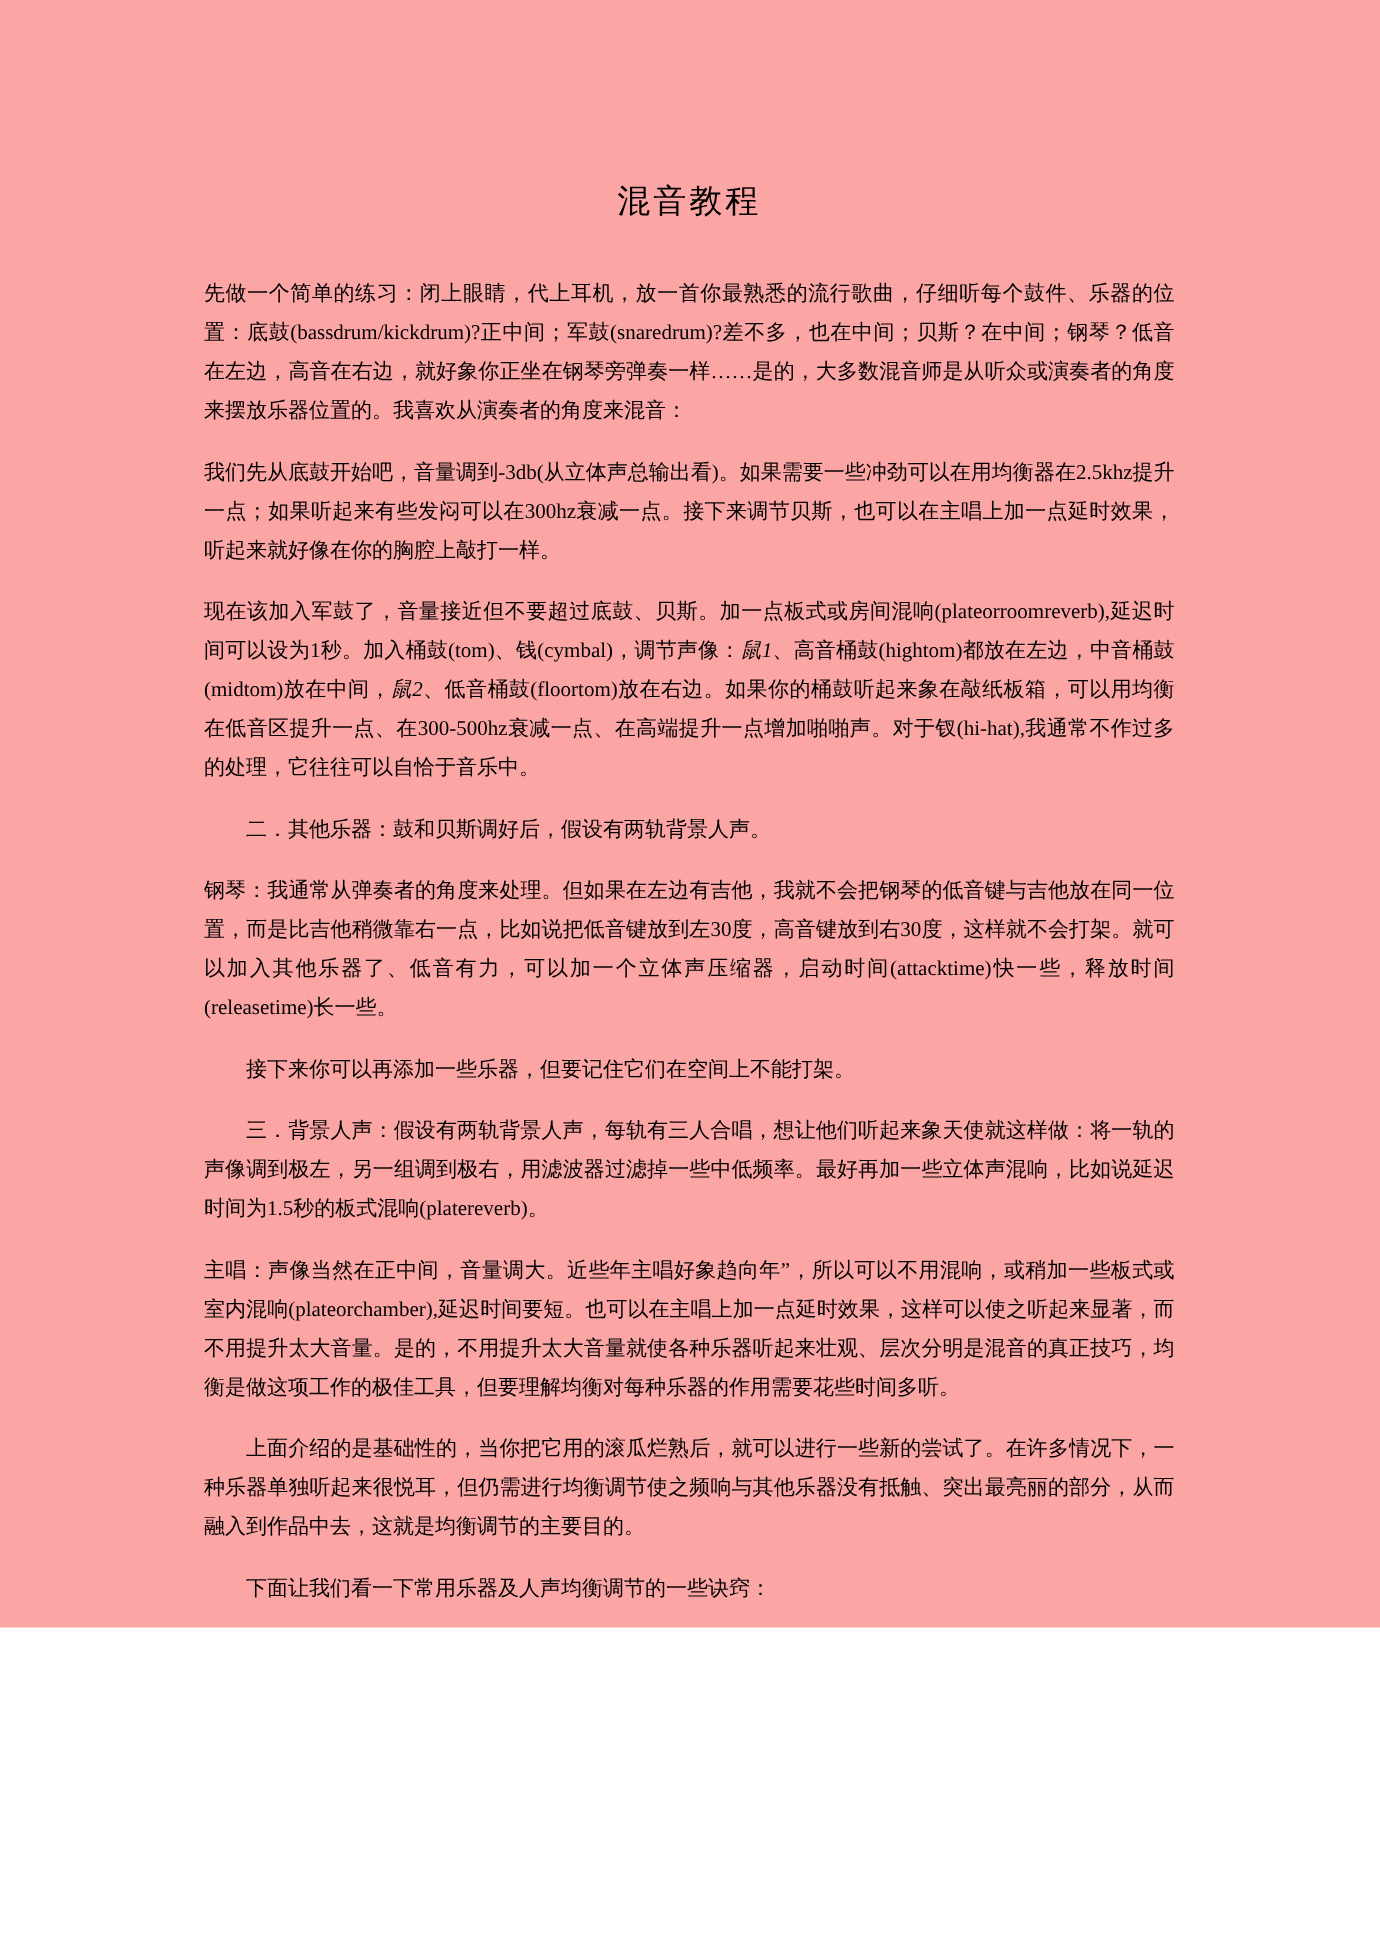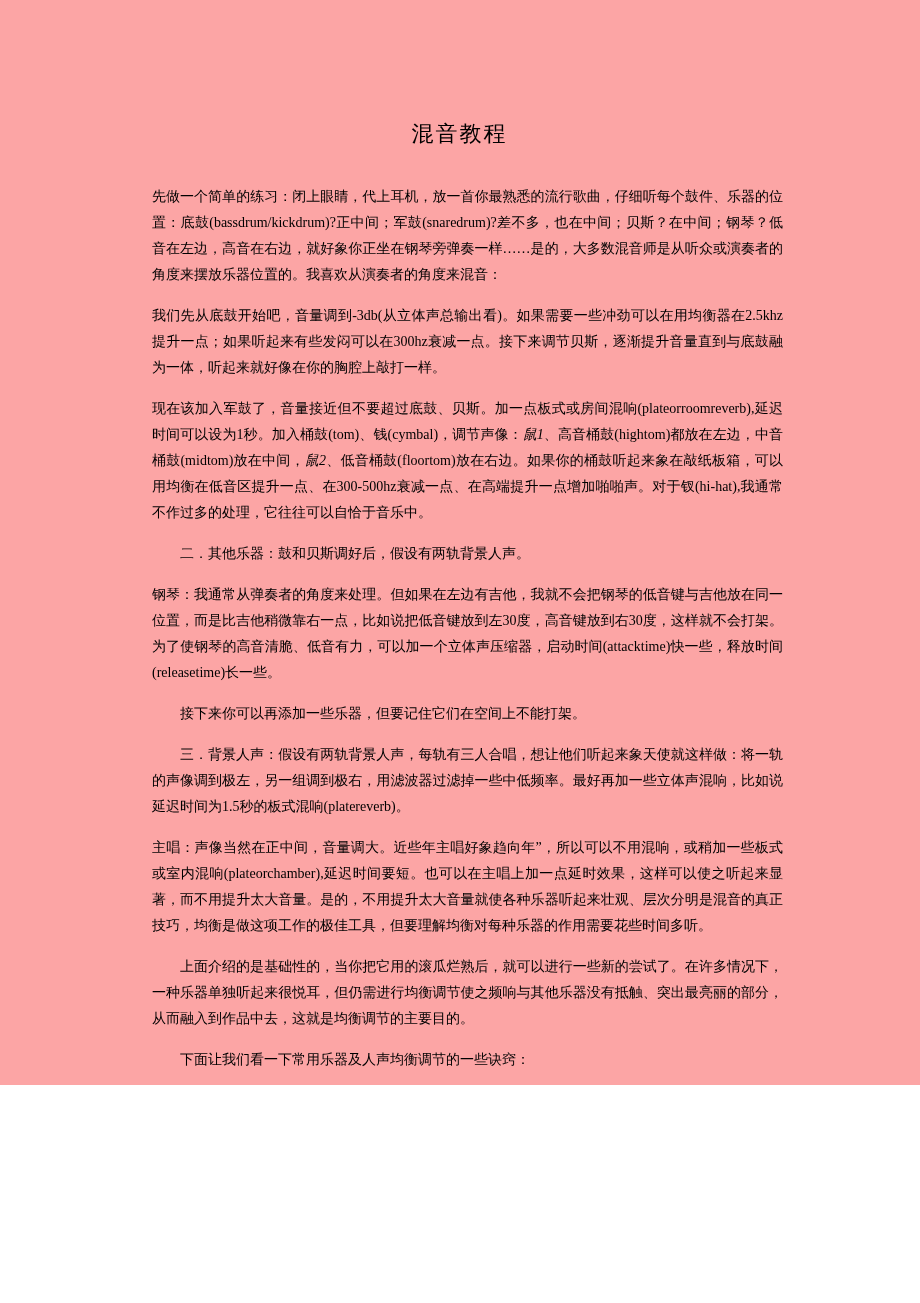--- a/index.html
+++ b/index.html
@@ -26,48 +26,48 @@
     font-weight: 400;
     line-height: 32px;
     text-align: center;
     margin: 0 0 34px 0;
     letter-spacing: 2px;
   }
   .para {
     font-size: 14px;
     line-height: 26px;
     text-align: justify;
-    margin: 0 0 15px 16px;
+    margin: 0 0 15px 0;
     word-break: break-word;
   }
   .para.indent {
     text-indent: 2em;
   }
   .italic-run {
     font-style: italic;
   }
 </style>
 </head>
 <body>
 
 <div class="page">
 
   <h1 class="doc-title">混音教程</h1>
 
   <p class="para">先做一个简单的练习：闭上眼睛，代上耳机，放一首你最熟悉的流行歌曲，仔细听每个鼓件、乐器的位置：底鼓(bassdrum/kickdrum)?正中间；军鼓(snaredrum)?差不多，也在中间；贝斯？在中间；钢琴？低音在左边，高音在右边，就好象你正坐在钢琴旁弹奏一样……是的，大多数混音师是从听众或演奏者的角度来摆放乐器位置的。我喜欢从演奏者的角度来混音：</p>
 
 
-  <p class="para">我们先从底鼓开始吧，音量调到-3db(从立体声总输出看)。如果需要一些冲劲可以在用均衡器在2.5khz提升一点；如果听起来有些发闷可以在300hz衰减一点。接下来调节贝斯，逐渐提升音量直到与底鼓融为一体，听起来就好像在你的胸腔上敲打一样。</p>
+  <p class="para">我们先从底鼓开始吧，音量调到-3db(从立体声总输出看)。如果需要一些冲劲可以在用均衡器在2.5khz提升一点；如果听起来有些发闷可以在300hz衰减一点。接下来调节贝斯，也可以在主唱上加一点延时效果，听起来就好像在你的胸腔上敲打一样。</p>
 
   <p class="para"><span>现在该加入军鼓了，音量接近但不要超过底鼓、贝斯。加一点板式或房间混响(plateorroomreverb),延迟时间可以设为1秒。加入桶鼓(tom)、钱(cymbal)，调节声像：</span><em class="italic-run">鼠1</em><span>、高音桶鼓(hightom)都放在左边，中音桶鼓(midtom)放在中间，</span><em class="italic-run">鼠2</em><span>、低音桶鼓(floortom)放在右边。如果你的桶鼓听起来象在敲纸板箱，可以用均衡在低音区提升一点、在300-500hz衰减一点、在高端提升一点增加啪啪声。对于钗(hi-hat),我通常不作过多的处理，它往往可以自恰于音乐中。</span></p>
 
   <p class="para indent">二．其他乐器：鼓和贝斯调好后，假设有两轨背景人声。</p>
 
 
-  <p class="para">钢琴：我通常从弹奏者的角度来处理。但如果在左边有吉他，我就不会把钢琴的低音键与吉他放在同一位置，而是比吉他稍微靠右一点，比如说把低音键放到左30度，高音键放到右30度，这样就不会打架。为了使钢琴的高音清脆、低音有力，可以加一个立体声压缩器，启动时间(attacktime)快一些，释放时间(releasetime)长一些。</p>
+  <p class="para">钢琴：我通常从弹奏者的角度来处理。但如果在左边有吉他，我就不会把钢琴的低音键与吉他放在同一位置，而是比吉他稍微靠右一点，比如说把低音键放到左30度，高音键放到右30度，这样就不会打架。就可以加入其他乐器了、低音有力，可以加一个立体声压缩器，启动时间(attacktime)快一些，释放时间(releasetime)长一些。</p>
 
   <p class="para indent">接下来你可以再添加一些乐器，但要记住它们在空间上不能打架。</p>
 
   <p class="para indent">三．背景人声：假设有两轨背景人声，每轨有三人合唱，想让他们听起来象天使就这样做：将一轨的声像调到极左，另一组调到极右，用滤波器过滤掉一些中低频率。最好再加一些立体声混响，比如说延迟时间为1.5秒的板式混响(platereverb)。</p>
 
   <p class="para">主唱：声像当然在正中间，音量调大。近些年主唱好象趋向年”，所以可以不用混响，或稍加一些板式或室内混响(plateorchamber),延迟时间要短。也可以在主唱上加一点延时效果，这样可以使之听起来显著，而不用提升太大音量。是的，不用提升太大音量就使各种乐器听起来壮观、层次分明是混音的真正技巧，均衡是做这项工作的极佳工具，但要理解均衡对每种乐器的作用需要花些时间多听。</p>
 
   <p class="para indent">上面介绍的是基础性的，当你把它用的滚瓜烂熟后，就可以进行一些新的尝试了。在许多情况下，一种乐器单独听起来很悦耳，但仍需进行均衡调节使之频响与其他乐器没有抵触、突出最亮丽的部分，从而融入到作品中去，这就是均衡调节的主要目的。</p>
 
   <p class="para indent">下面让我们看一下常用乐器及人声均衡调节的一些诀窍：</p>

